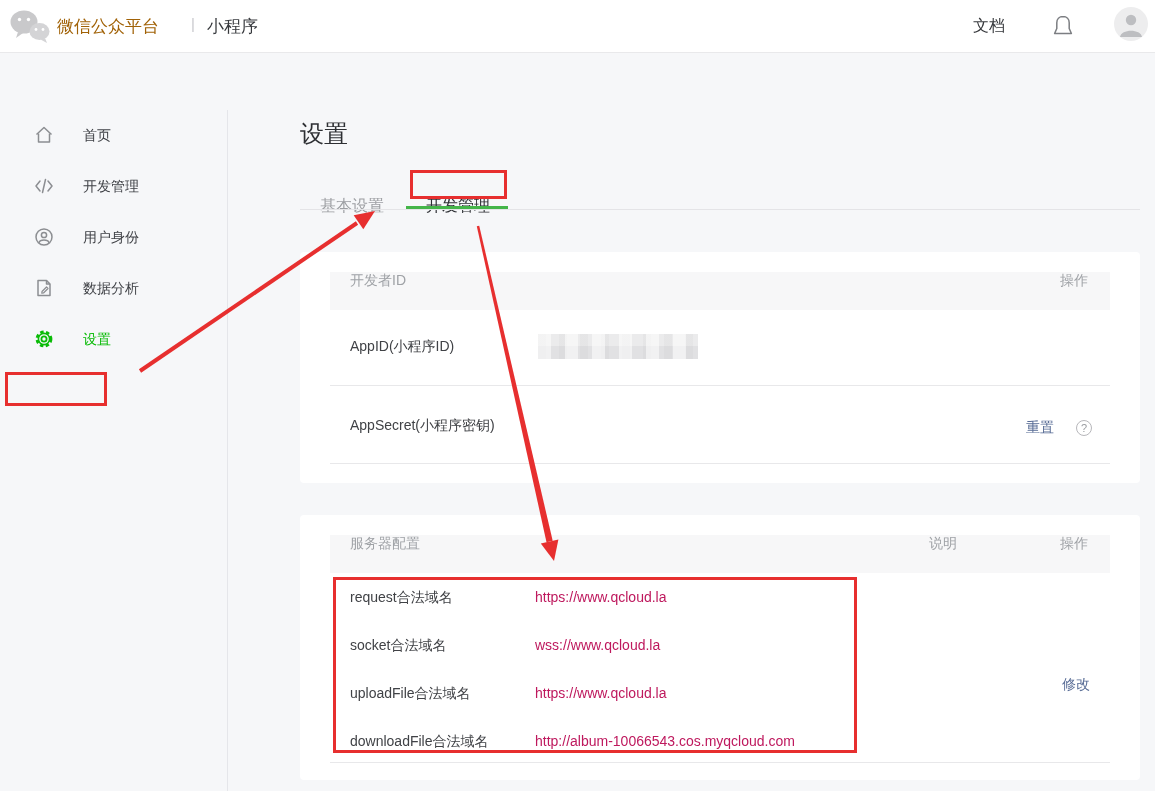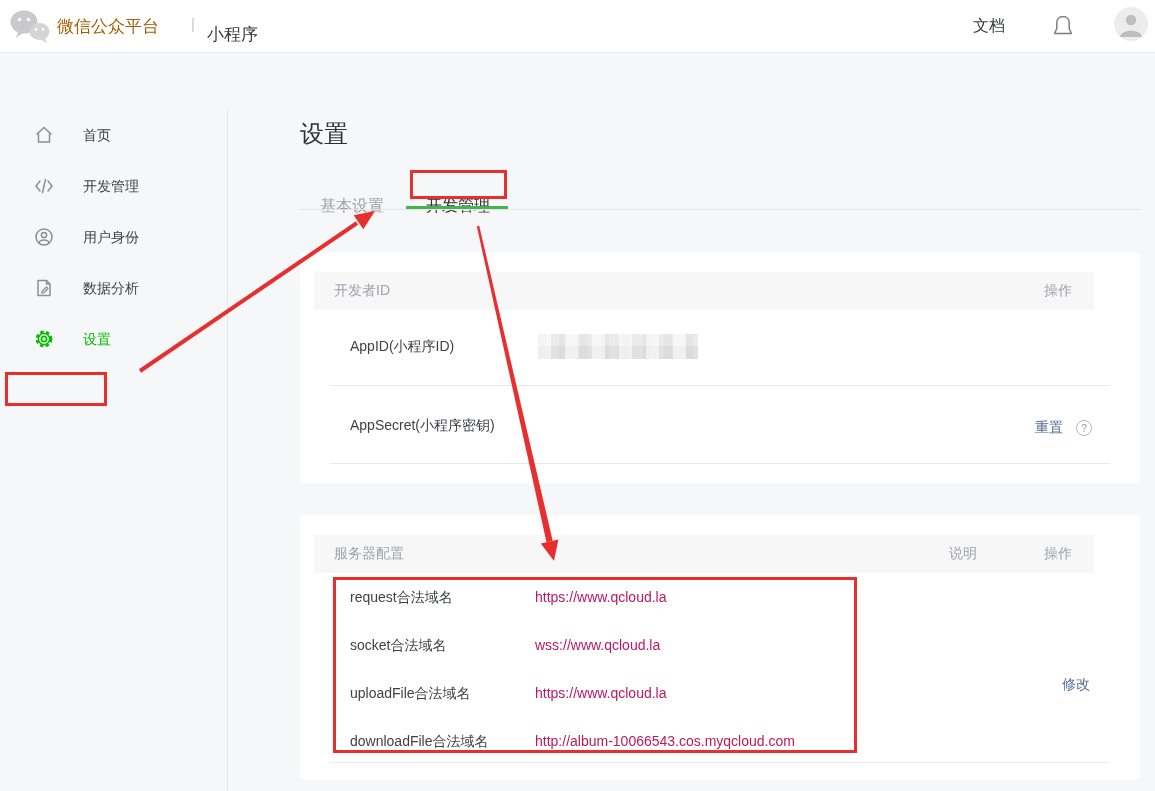--- a/index.html
+++ b/index.html
@@ -10,21 +10,21 @@
     font-family:"Liberation Sans","DejaVu Sans",sans-serif;
     font-size:14px; color:#3f4146;
   }
 
   
   .header { position:absolute; left:0; top:0; width:1155px; height:53px;
             background:#ffffff; border-bottom:1px solid #e9e9eb; z-index:5; }
   .logo { position:absolute; left:9px; top:8px; }
   .brand { position:absolute; left:57px; top:15px; font-size:17px; color:#a16207; }
   .brand-sep { position:absolute; left:191px; top:15px; font-size:15px; color:#c9c9cd; }
-  .product { position:absolute; left:207px; top:15px; font-size:17px; color:#36383c;margin-top:8px; }
+  .product { position:absolute; left:207px; top:15px; font-size:17px; color:#36383c; }
   .doc-link { position:absolute; left:973px; top:16px; font-size:16px; color:#36383c; cursor:pointer; }
   .bell { position:absolute; left:1051px; top:13px; }
   .avatar { position:absolute; left:1114px; top:7px; width:34px; height:34px;
             border-radius:50%; background:#ededee; overflow:hidden; cursor:pointer; }
 
   
   .sidebar { position:absolute; left:0; top:110px; width:227px; }
   .side-item { position:relative; height:51px; display:flex; align-items:center; cursor:pointer;margin-left:21px; }
   .side-item .s-icon { position:absolute; left:13px; top:15px; width:20px; height:20px; }
   .side-item .s-label { position:absolute; left:62px; font-size:14px; color:#3f4146; }
@@ -36,35 +36,35 @@
   .tab { position:absolute; top:177px; font-size:16px; cursor:pointer;margin-top:19px; }
   .tab-basic { left:320px; color:#9d9fa3; }
   .tab-dev { left:426px; color:#2c2e33; }
   .tab-underline { position:absolute; left:406px; top:206px; width:102px; height:3px; background:#44b549; }
   .tab-divider { position:absolute; left:300px; top:209px; width:840px; height:1px; background:#e4e4e7; }
 
   .card { position:absolute; left:300px; width:840px; background:#ffffff; border-radius:4px; }
   .card1 { top:252px; height:231px; }
   .card2 { top:515px; height:265px; }
 
-  .sec-bar { position:absolute; left:14px; top:20px; width:780px; height:38px;
-             background:#f7f7f8; display:flex; align-items:center;
-             padding:0 22px 0 20px; color:#9fa2a6; font-size:14px; }
+  .sec-bar { position:absolute; left:30px; top:20px; width:780px; height:38px;
+             background:#f7f7f8; display:flex; 
+             padding:0 22px 0 20px; color:#9fa2a6; font-size:14px;gap:36px; }
   .sec-bar .spacer { flex:1; }
   .sec-bar .note-col { margin-right:67px; }
 
   .field-label { position:absolute; left:50px; font-size:14px; color:#404246; }
   .mosaic { position:absolute; left:238px; top:82px; width:160px; height:25px;
             background:
               repeating-linear-gradient(90deg, rgba(255,255,255,0.55) 0 13px, rgba(255,255,255,0) 13px 27px),
               repeating-linear-gradient(90deg, rgba(0,0,0,0.025) 0 8px, rgba(0,0,0,0) 8px 21px),
               repeating-linear-gradient(180deg, #ebebec 0 12.5px, #e1e1e3 12.5px 25px); }
   .h-divider { position:absolute; left:30px; width:780px; height:1px; background:#e8e8ea; }
 
-  .reset-wrap { position:absolute; right:48px; top:167px; display:flex; align-items:center; gap:13px; }
+  .reset-wrap { position:absolute; right:48px; top:167px; display:flex; align-items:center; gap:22px; }
   .link { color:#576b95; font-size:14px; cursor:pointer; }
   .help-circle { width:16px; height:16px; border:1px solid #b7b7bb; border-radius:50%;
                  color:#9a9da1; font-size:11px; line-height:14px; text-align:center;
                  display:inline-block; cursor:pointer; }
 
   .srv-rows { position:absolute; left:0; top:60px; width:840px; }
   .srv-row { position:relative; height:48px; }
   .srv-label { position:absolute; left:50px; top:14px; color:#404246; }
   .srv-value { position:absolute; left:235px; top:14px; color:#be185d; }
   .modify-link { position:absolute; left:762px; top:141px;margin-top:20px; }

